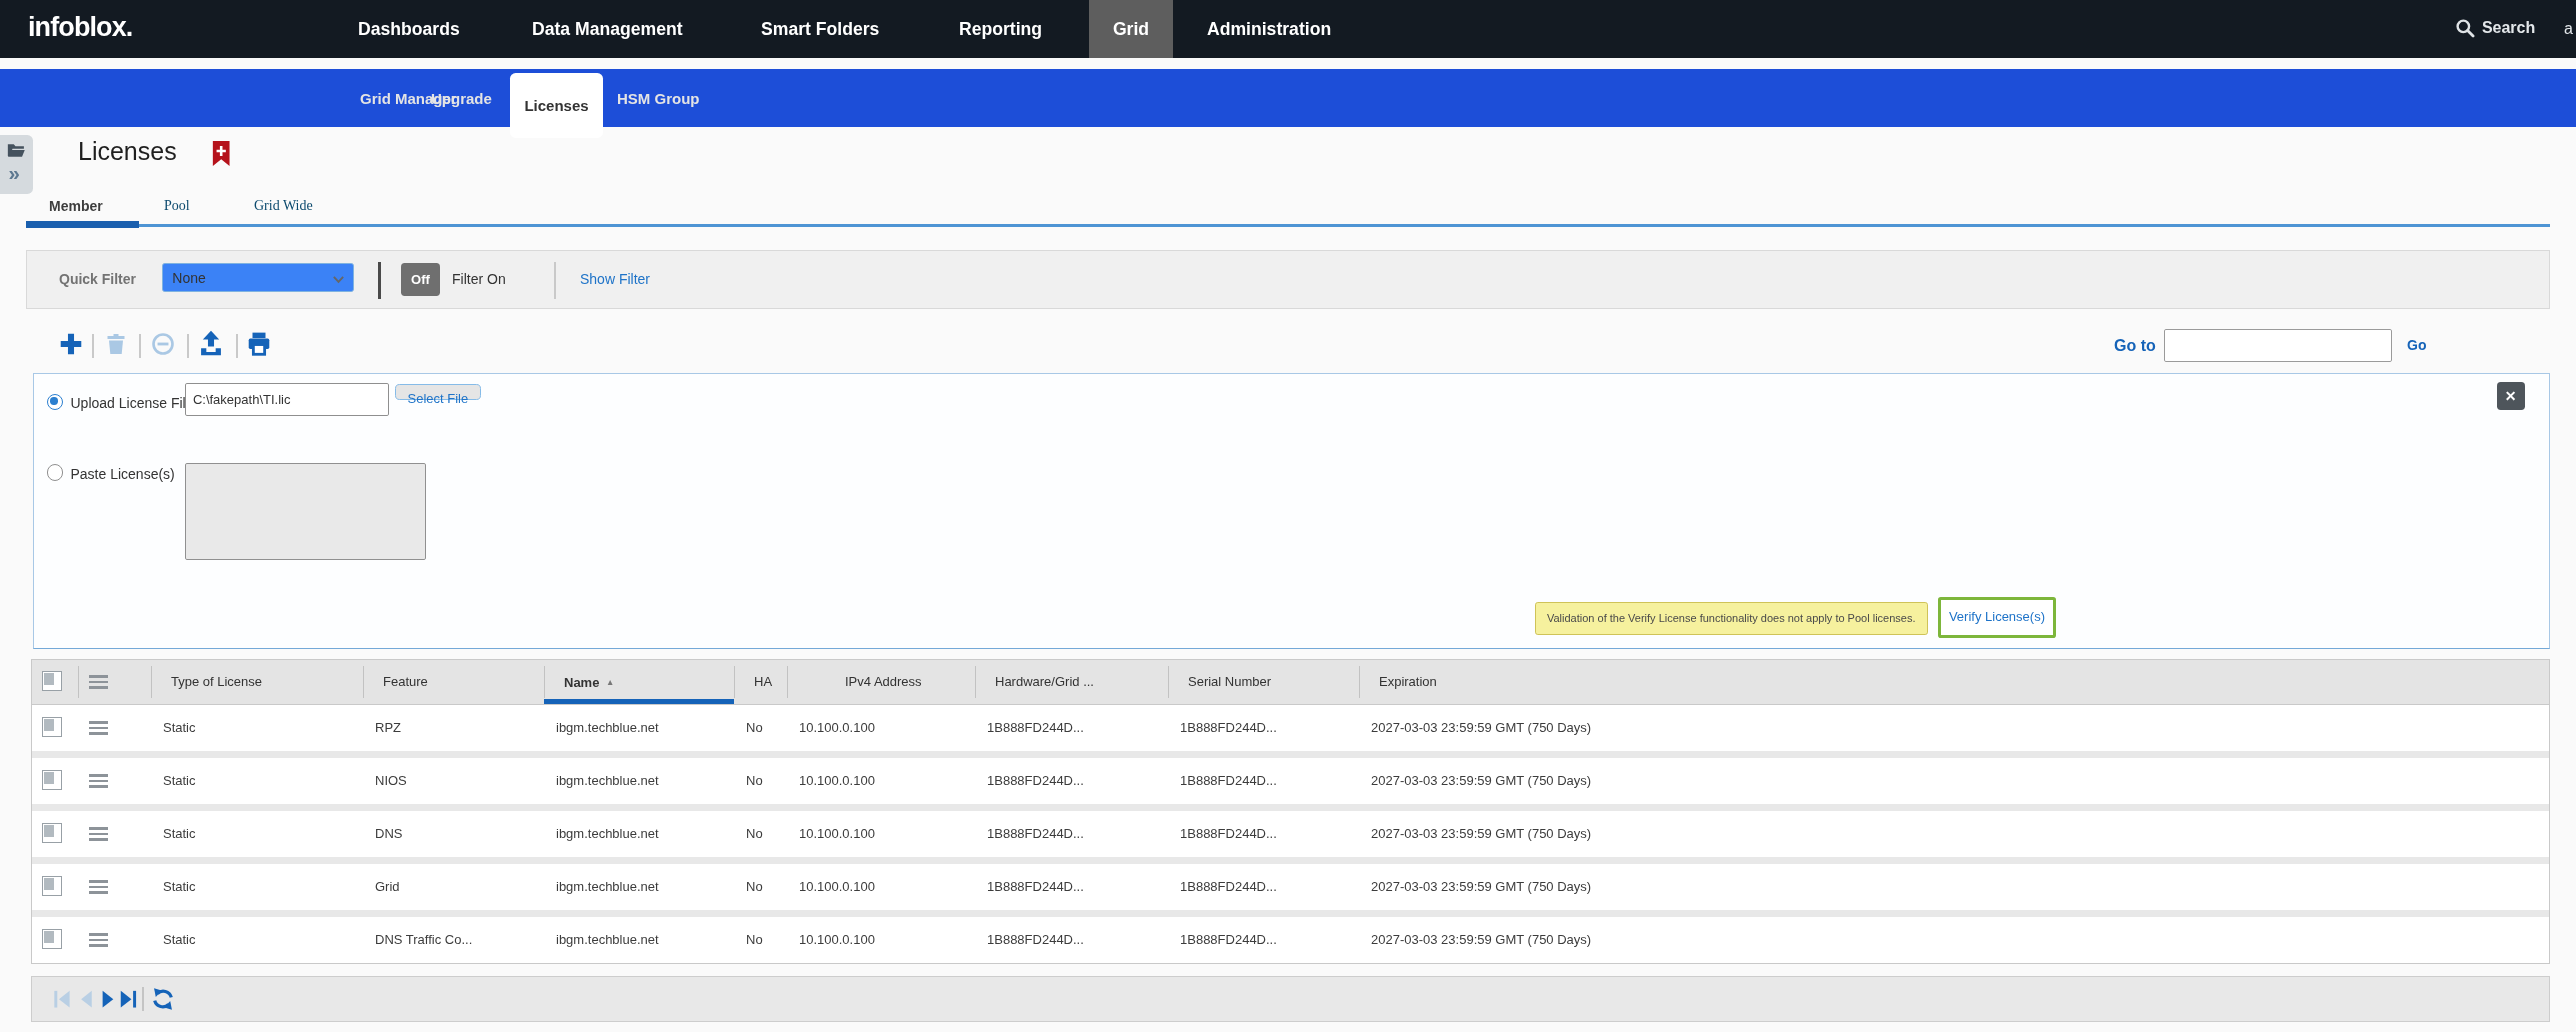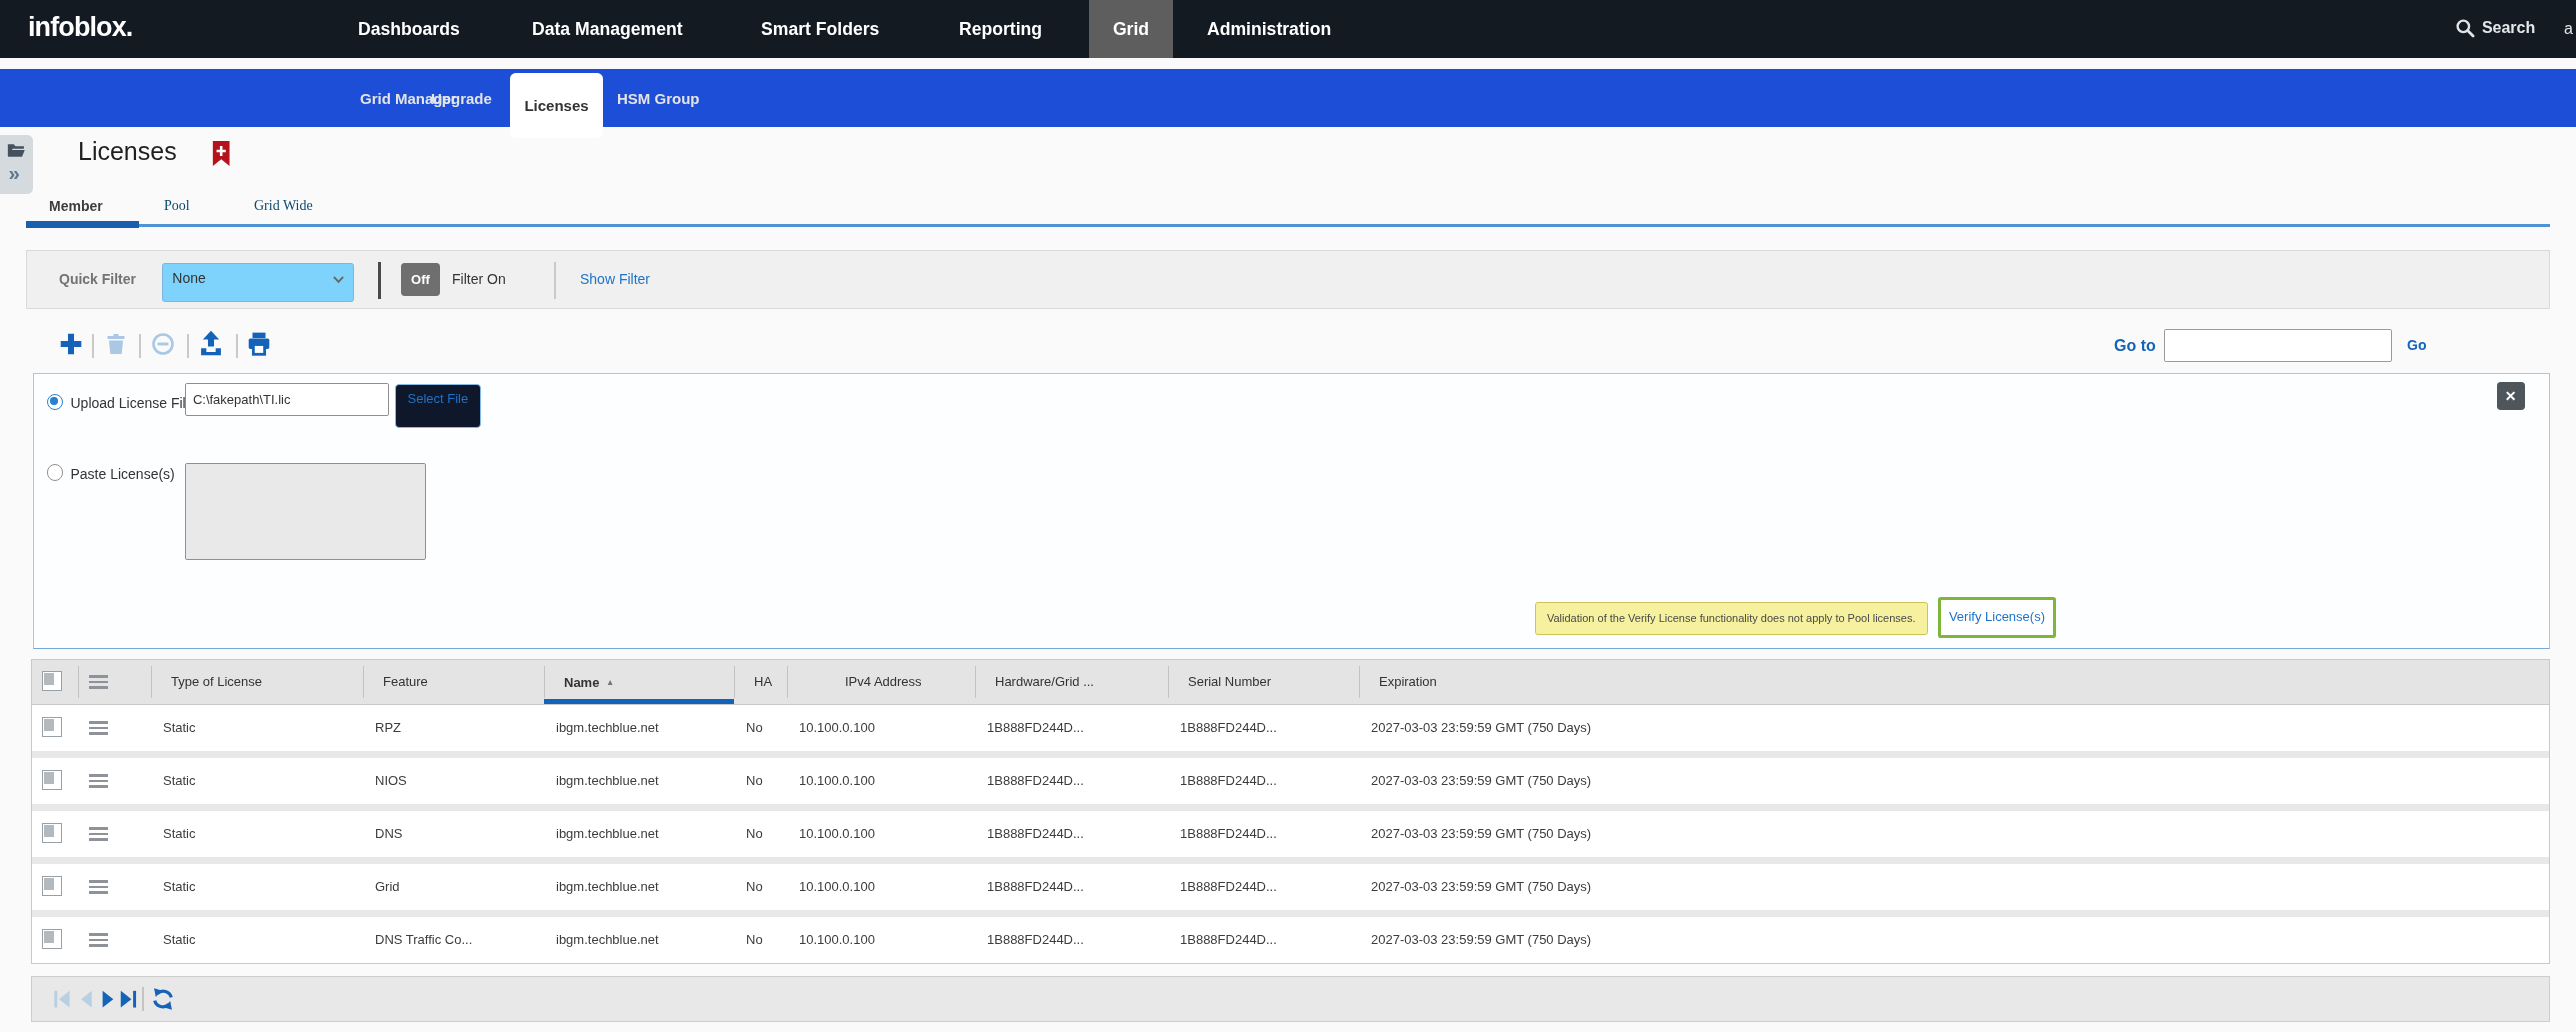--- a/index.html
+++ b/index.html
@@ -31,21 +31,21 @@
 
   .tab{top:198px;font-size:14px;cursor:pointer;}
   .tab.active{color:#3d3d3d;font-weight:bold;}
   .tab.link{color:#0c4a6e;font-family:Liberation Serif, serif;}
   .tabline{left:26px;top:224px;width:2524px;height:2.8px;background:#4e94d4;}
   .tabline-active{left:26px;top:221px;width:113px;height:6.5px;background:#1a5fae;}
 
   
   .qf-bar{left:26px;top:250px;width:2524px;height:59px;background:#f0f0f0;border:0.9px solid #d9d9d9;box-sizing:border-box;}
   .qf-label{position:absolute;left:32px;top:20.4px;font-size:14px;font-weight:bold;color:#737373;}
-  .qf-select{position:absolute;left:135px;top:12px;width:192px;height:39px;background:#7dd3fc;
+  .qf-select{position:absolute;left:135px;top:12px;width:192px;height:29px;background:#3b82f6;
              border:1.9px solid #7fb3e0;border-radius:2.8px;box-sizing:border-box;cursor:pointer;}
   .qf-select .val{position:absolute;left:9.3px;top:5.6px;font-size:14px;color:#333;}
   .qf-select svg{position:absolute;right:8.4px;top:11px;}
   .qf-sep1{position:absolute;left:351px;top:11px;width:2.8px;height:37px;background:#4a4a4a;}
   .qf-off{position:absolute;left:374px;top:12px;width:39px;height:33px;background:#6f6f6f;border-radius:3.7px;
           color:#fff;font-size:13px;font-weight:bold;text-align:center;line-height:33px;cursor:pointer;}
   .qf-on-label{position:absolute;left:425px;top:20.4px;font-size:14px;color:#333;}
   .qf-sep2{position:absolute;left:527px;top:11px;width:1.9px;height:37px;background:#c9c9c9;}
   .qf-show{position:absolute;left:553px;top:20.4px;font-size:14px;color:#1e73c8;cursor:pointer;}
 
@@ -63,21 +63,21 @@
          border:0.9px solid #a8c8e6;border-bottom:1.9px solid #74a9d8;box-sizing:border-box;}
   .panel-close{position:absolute;left:2463px;top:8.4px;width:28px;height:28px;background:#4e555b;border-radius:3.7px;
                color:#fff;font-size:14px;font-weight:bold;text-align:center;line-height:28px;cursor:pointer;}
   .radio{position:absolute;width:16.7px;height:16.7px;border-radius:50%;background:#fff;box-sizing:border-box;cursor:pointer;}
   .radio.sel{border:1.9px solid #2b7fd0;}
   .radio.sel i{position:absolute;left:2.8px;top:2.8px;width:7.4px;height:7.4px;border-radius:50%;background:#2b7fd0;}
   .radio.unsel{border:1.9px solid #909090;}
   .p-label{position:absolute;font-size:14px;color:#333;}
   .file-input{position:absolute;left:151px;top:9.3px;width:204px;height:33px;border:1.9px solid #8f8f8f;border-radius:1.9px;
               box-sizing:border-box;background:#fff;font-size:13px;color:#333;padding:0 7.4px;font-family:"Liberation Sans",sans-serif;}
-  .select-file{position:absolute;left:361px;top:10.2px;height:44px;padding:0 12px;background:#0f172a;
+  .select-file{position:absolute;left:361px;top:10.2px;height:16px;padding:0 12px;background:#e5e5e5;
                border:1.9px solid #85bbe8;border-radius:4.6px;color:#1e73c8;font-size:13px;line-height:28px;
                box-sizing:border-box;cursor:pointer;}
   .paste-box{position:absolute;left:151px;top:89px;width:241px;height:97px;background:#e9e9e9;
              border:1.9px solid #909090;border-radius:1.9px;box-sizing:border-box;resize:none;}
   .note{position:absolute;right:621px;top:228px;height:33px;line-height:30px;background:#f6f19e;
         border:1.9px solid #cfc358;border-radius:2.8px;font-size:11px;color:#4a4a4a;padding:0 11px;
         white-space:nowrap;box-sizing:border-box;}
   .verify-btn{position:absolute;left:1904px;top:223px;height:41px;background:#fff;border:3.7px solid #7db63b;
               border-radius:2.8px;color:#1e73c8;font-size:13px;line-height:33px;padding:0 8.4px;
               box-sizing:border-box;cursor:pointer;white-space:nowrap;}

